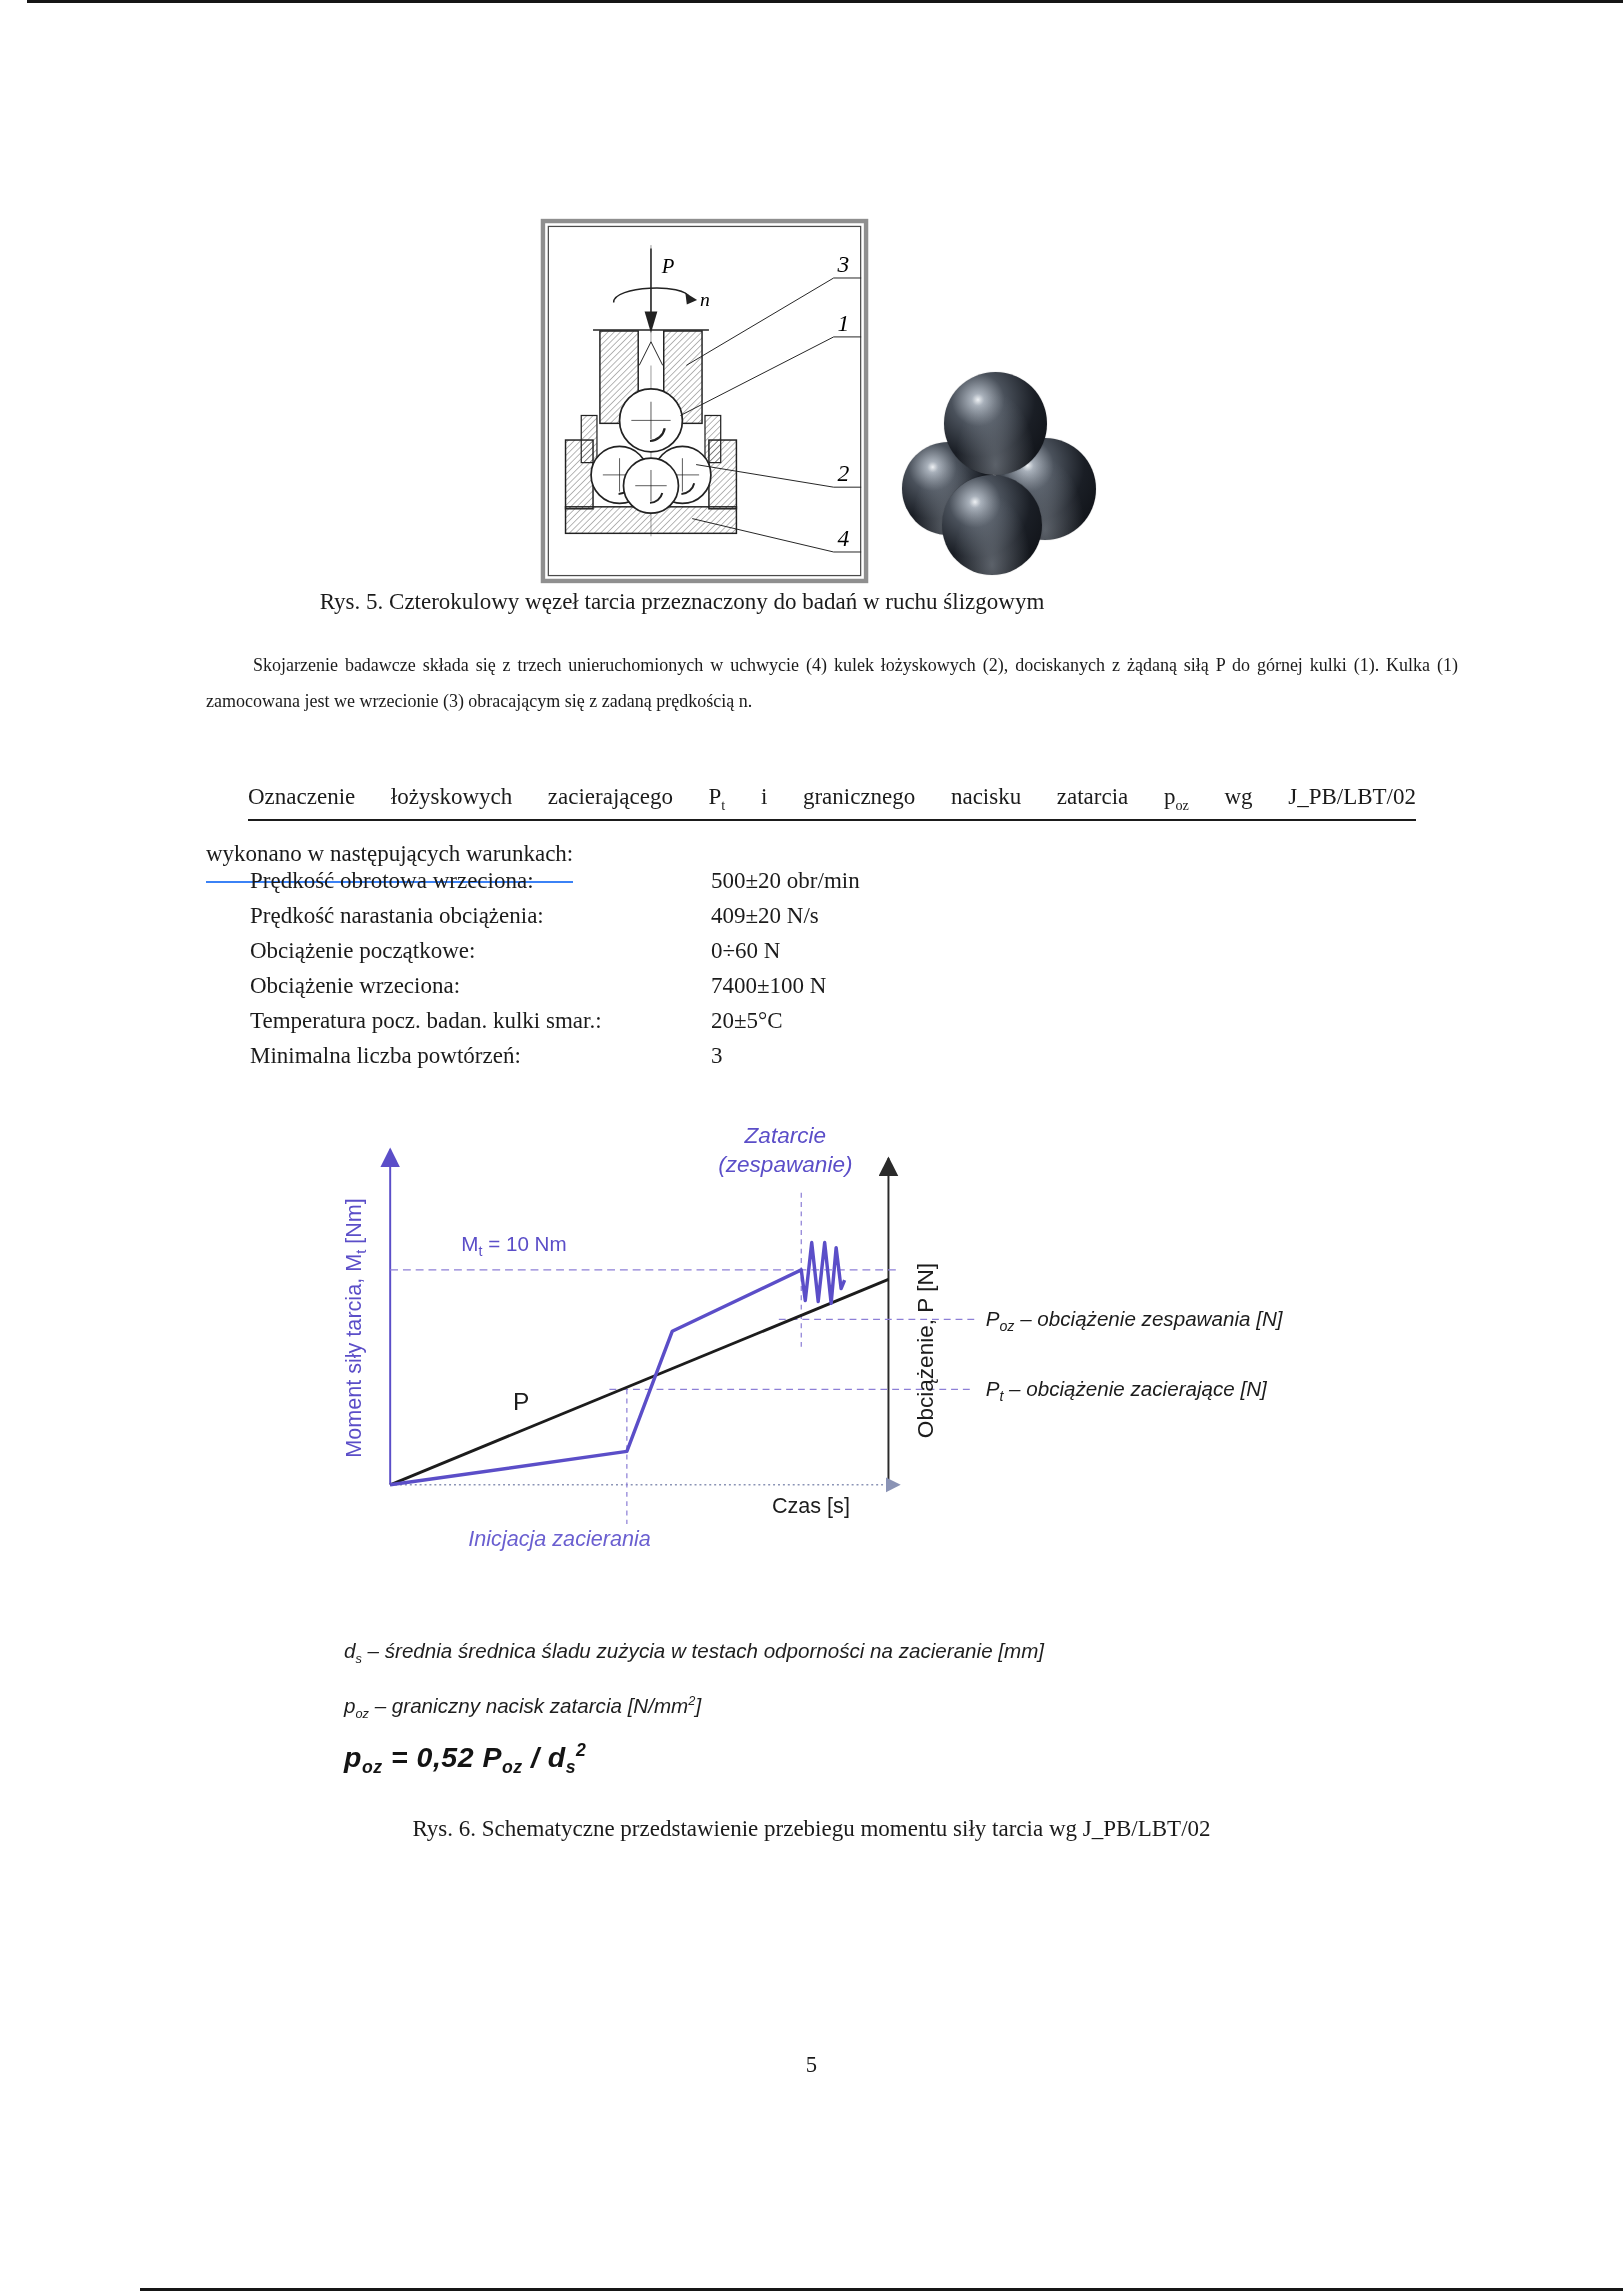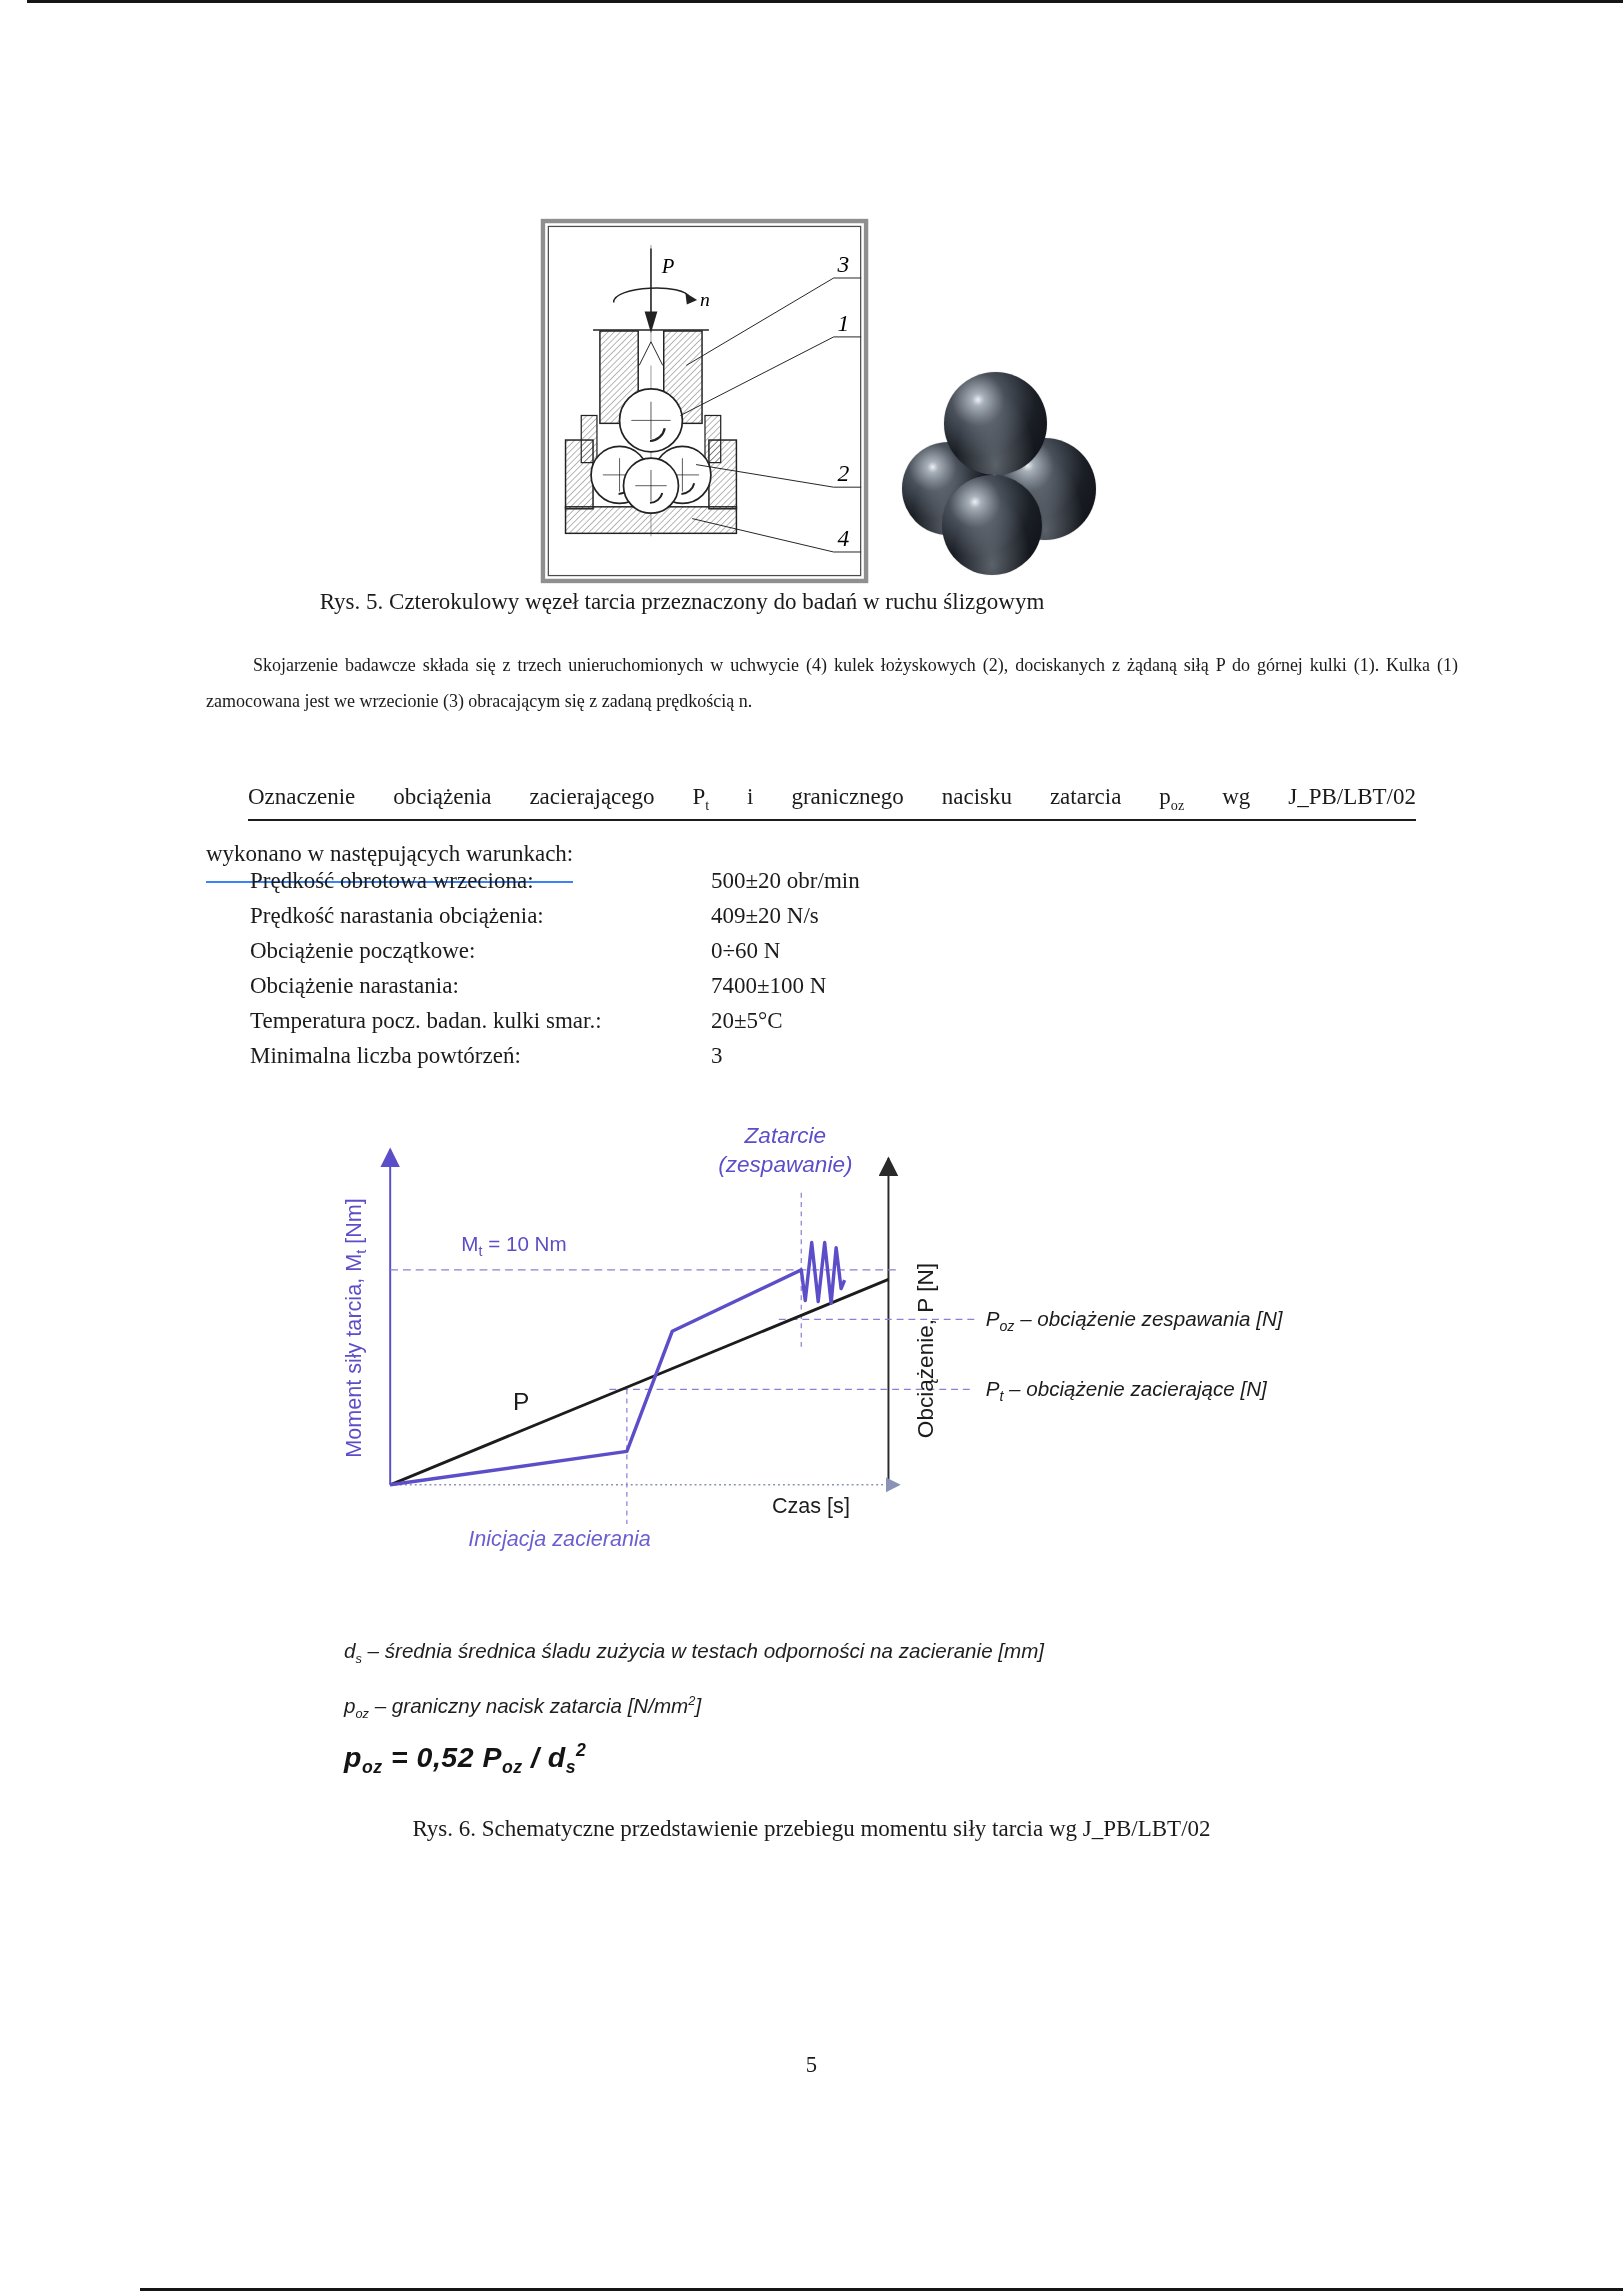--- a/index.html
+++ b/index.html
@@ -125,39 +125,39 @@
   <div class="ball" style="left:93px;top:70px;width:102px;height:102px;"></div>
   <div class="ball" style="left:43px;top:3.9px;width:103px;height:103px;"></div>
   <div class="ball" style="left:41px;top:107px;width:100px;height:100px;"></div>
 </div>
 
 <div id="caption5">Rys. 5. Czterokulowy węzeł tarcia przeznaczony do badań w ruchu ślizgowym</div>
 
 <div id="intro-par">Skojarzenie badawcze składa się z trzech unieruchomionych w uchwycie (4) kulek łożyskowych (2), dociskanych z żądaną siłą P do górnej kulki (1). Kulka (1) zamocowana jest we wrzecionie (3) obracającym się z zadaną prędkością n.</div>
 
 <div id="cond-heading">
-  <div id="cond-line1"><span>Oznaczenie obciążenia zacierającego P</span><sub>t</sub><span> i granicznego nacisku zatarcia p</span><sub>oz</sub><span> wg J_PB/LBT/02</span></div>
+  <div id="cond-line1"><span>Oznaczenie łożyskowych zacierającego P</span><sub>t</sub><span> i granicznego nacisku zatarcia p</span><sub>oz</sub><span> wg J_PB/LBT/02</span></div>
   <span id="cond-line2">wykonano w następujących warunkach:</span>
 </div>
 
 <div id="cond-list">
   <div class="cond-row">
     <span class="cond-label">Prędkość obrotowa wrzeciona:</span>
     <span>500±20 obr/min</span>
   </div>
   <div class="cond-row">
     <span class="cond-label">Prędkość narastania obciążenia:</span>
     <span>409±20 N/s</span>
   </div>
   <div class="cond-row">
     <span class="cond-label">Obciążenie początkowe:</span>
     <span>0÷60 N</span>
   </div>
   <div class="cond-row">
-    <span class="cond-label">Obciążenie narastania:</span>
+    <span class="cond-label">Obciążenie wrzeciona:</span>
     <span>7400±100 N</span>
   </div>
   <div class="cond-row">
     <span class="cond-label">Temperatura pocz. badan. kulki smar.:</span>
     <span>20±5°C</span>
   </div>
   <div class="cond-row">
     <span class="cond-label">Minimalna liczba powtórzeń:</span>
     <span>3</span>
   </div>

